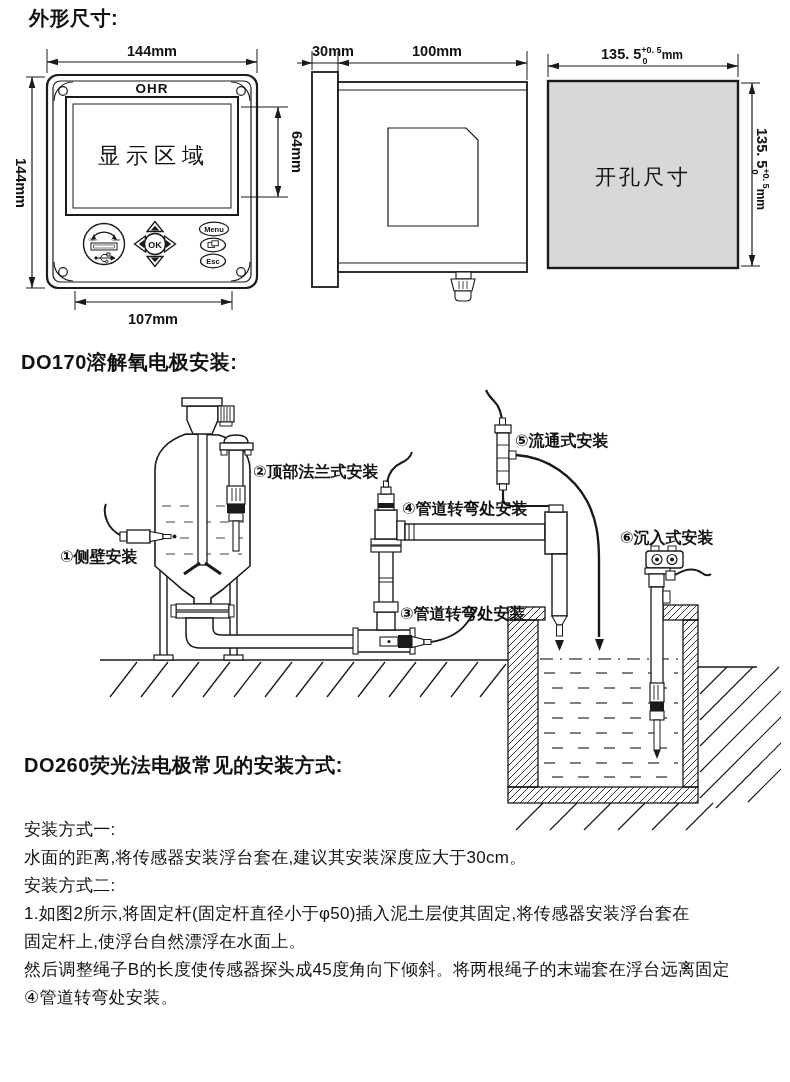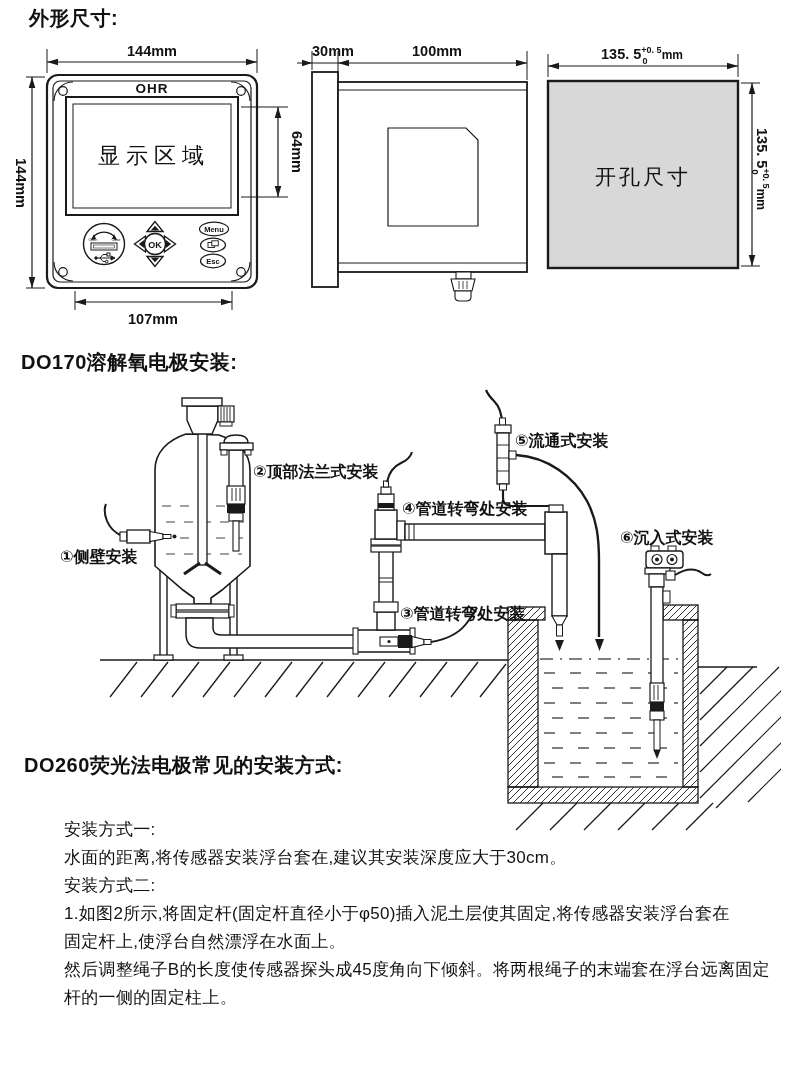--- a/index.html
+++ b/index.html
@@ -1,20 +1,20 @@
 <!DOCTYPE html>
 <html><head>
 <meta charset="utf-8">
 <style>
   html,body{margin:0;padding:0;background:#fff;}
   #page{position:relative;width:781px;height:1082px;background:#fff;overflow:hidden;
         font-family:"Liberation Sans","DejaVu Sans",sans-serif;color:#111;}
   .abs{position:absolute;}
   .h1{font-size:20px;font-weight:700;letter-spacing:0.5px;white-space:nowrap;}
-  .bodytext{font-size:17px;font-weight:500;line-height:28px;letter-spacing:0.3px;white-space:nowrap;margin-left:40px;}
+  .bodytext{font-size:17px;font-weight:500;line-height:28px;letter-spacing:0.3px;white-space:nowrap;}
   svg{position:absolute;left:0;}
   svg text{font-family:"Liberation Sans","DejaVu Sans",sans-serif;fill:#111;}
   .dimtxt{font-size:14.5px;font-weight:600;}
   .lbl{font-size:16px;font-weight:600;}
   .ln{stroke:#1a1a1a;fill:none;}
   .fw{fill:#fff;stroke:#1a1a1a;}
 </style>
 </head>
 <body>
 <div id="page">
@@ -397,16 +397,16 @@
   <text class="lbl" x="620" y="543">⑥沉入式安装</text>
 </svg>
 
 <div class="abs bodytext" style="left:24px;top:816px">
   <div>安装方式一:</div>
   <div>水面的距离,将传感器安装浮台套在,建议其安装深度应大于30cm。</div>
   <div>安装方式二:</div>
   <div>1.如图2所示,将固定杆(固定杆直径小于φ50)插入泥土层使其固定,将传感器安装浮台套在</div>
   <div>固定杆上,使浮台自然漂浮在水面上。</div>
   <div>然后调整绳子B的长度使传感器探头成45度角向下倾斜。将两根绳子的末端套在浮台远离固定</div>
-  <div>杆的一侧的固定柱上。</div>
+  <div>④管道转弯处安装。</div>
 </div>
 
 </div>
 
 </body></html>

